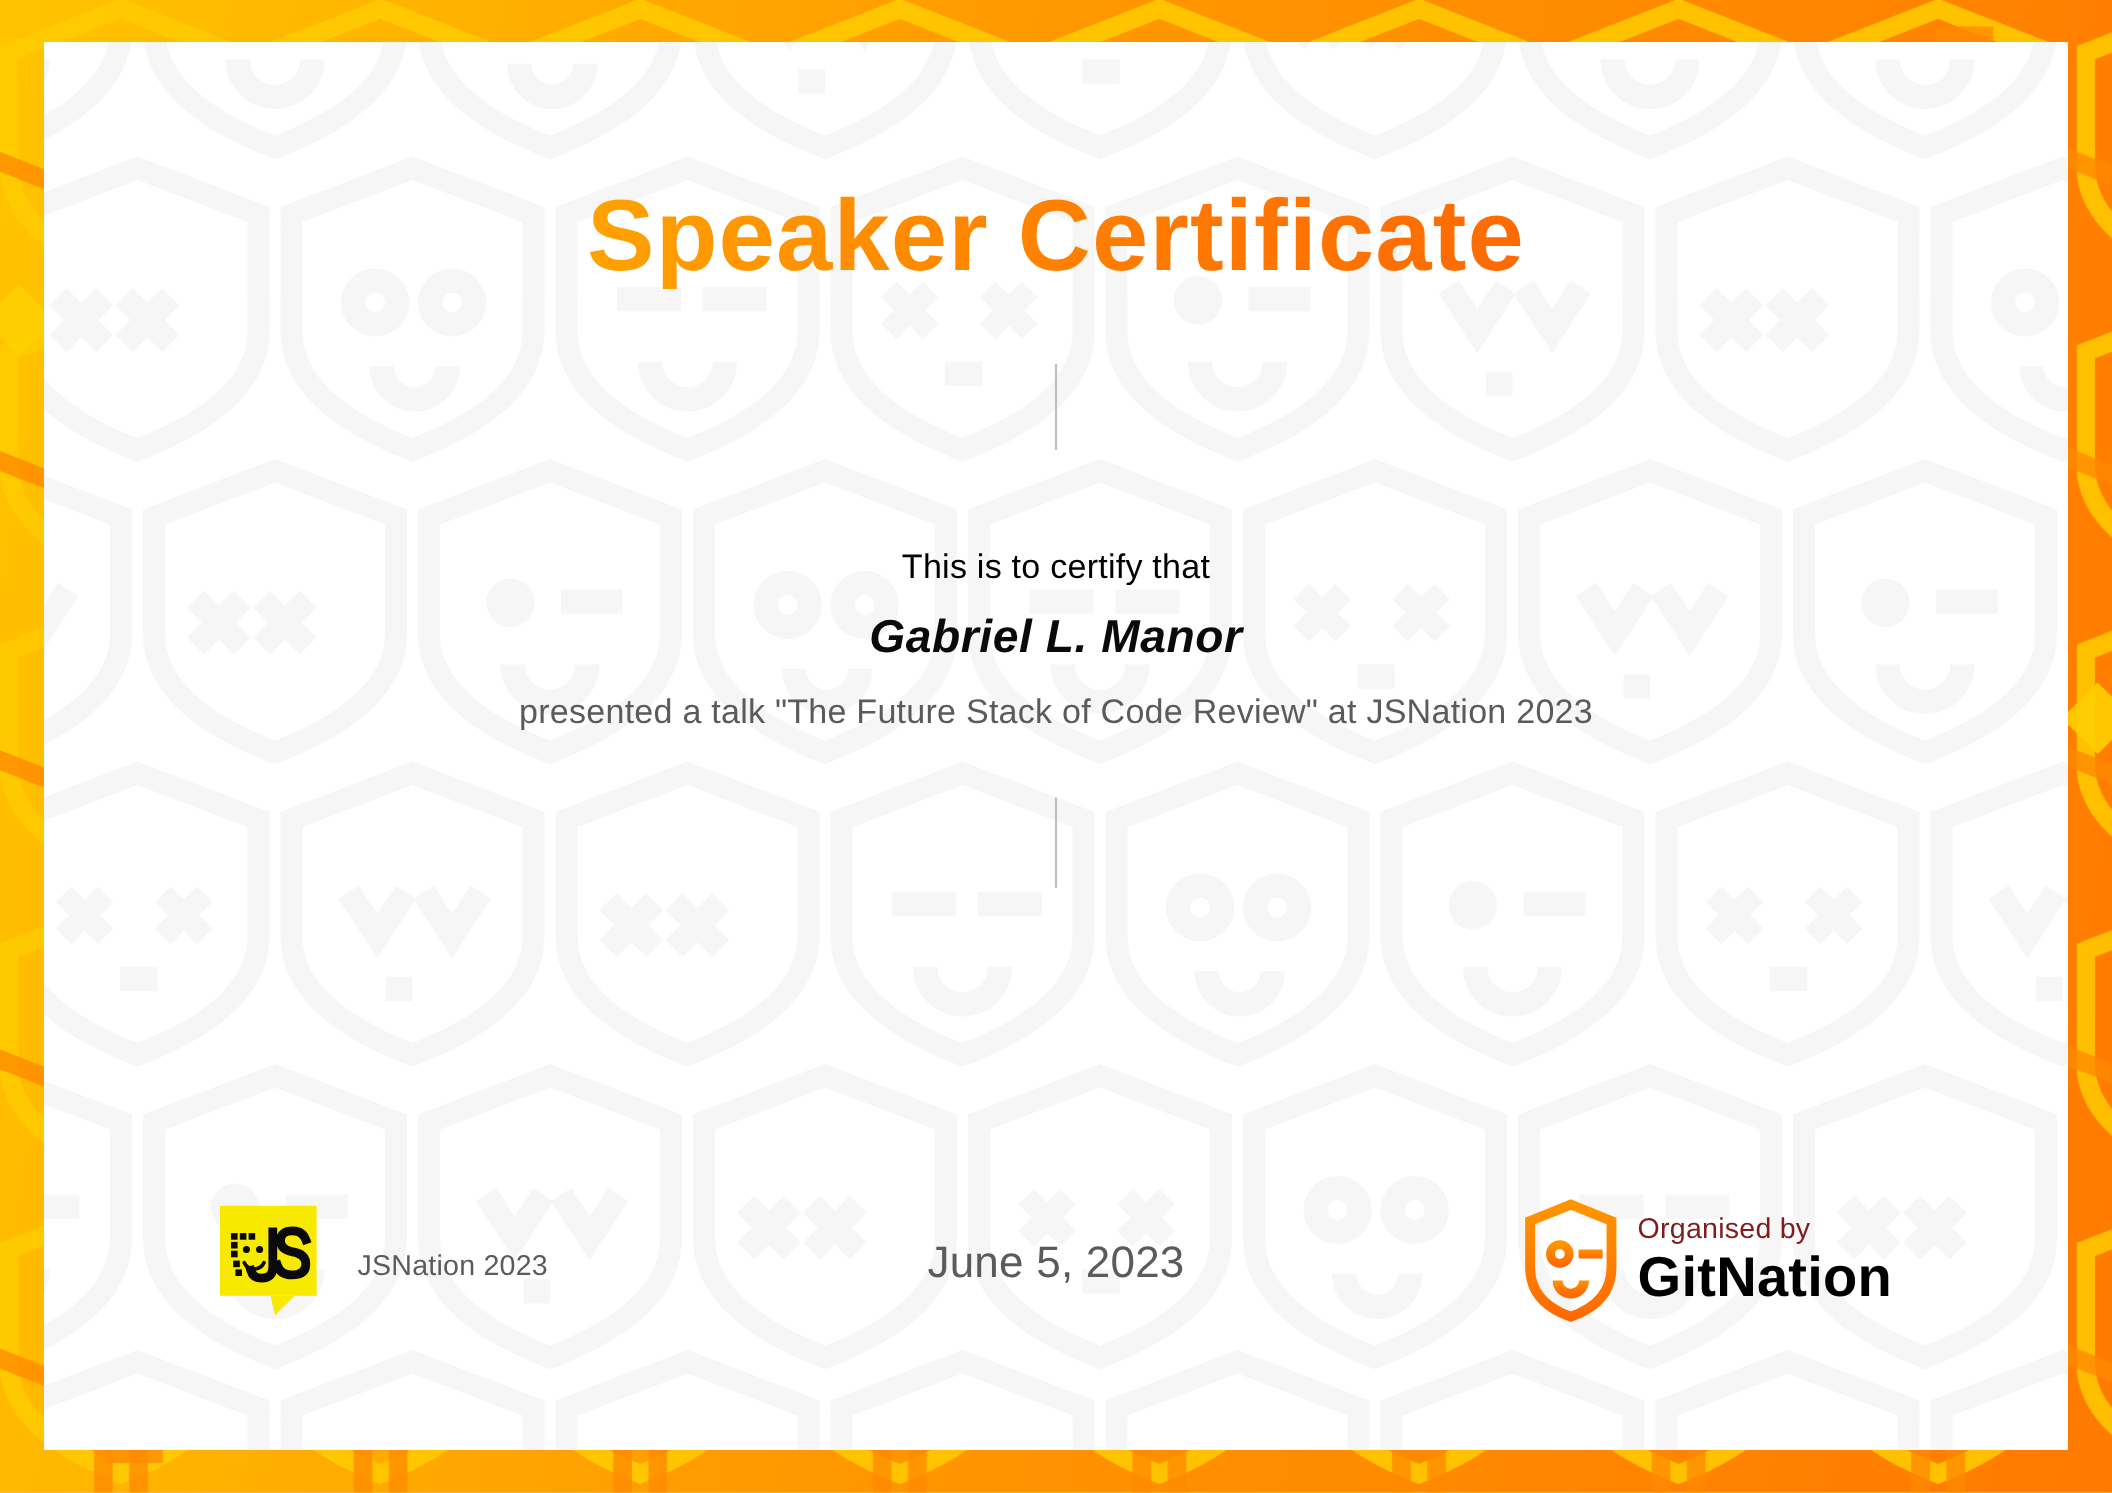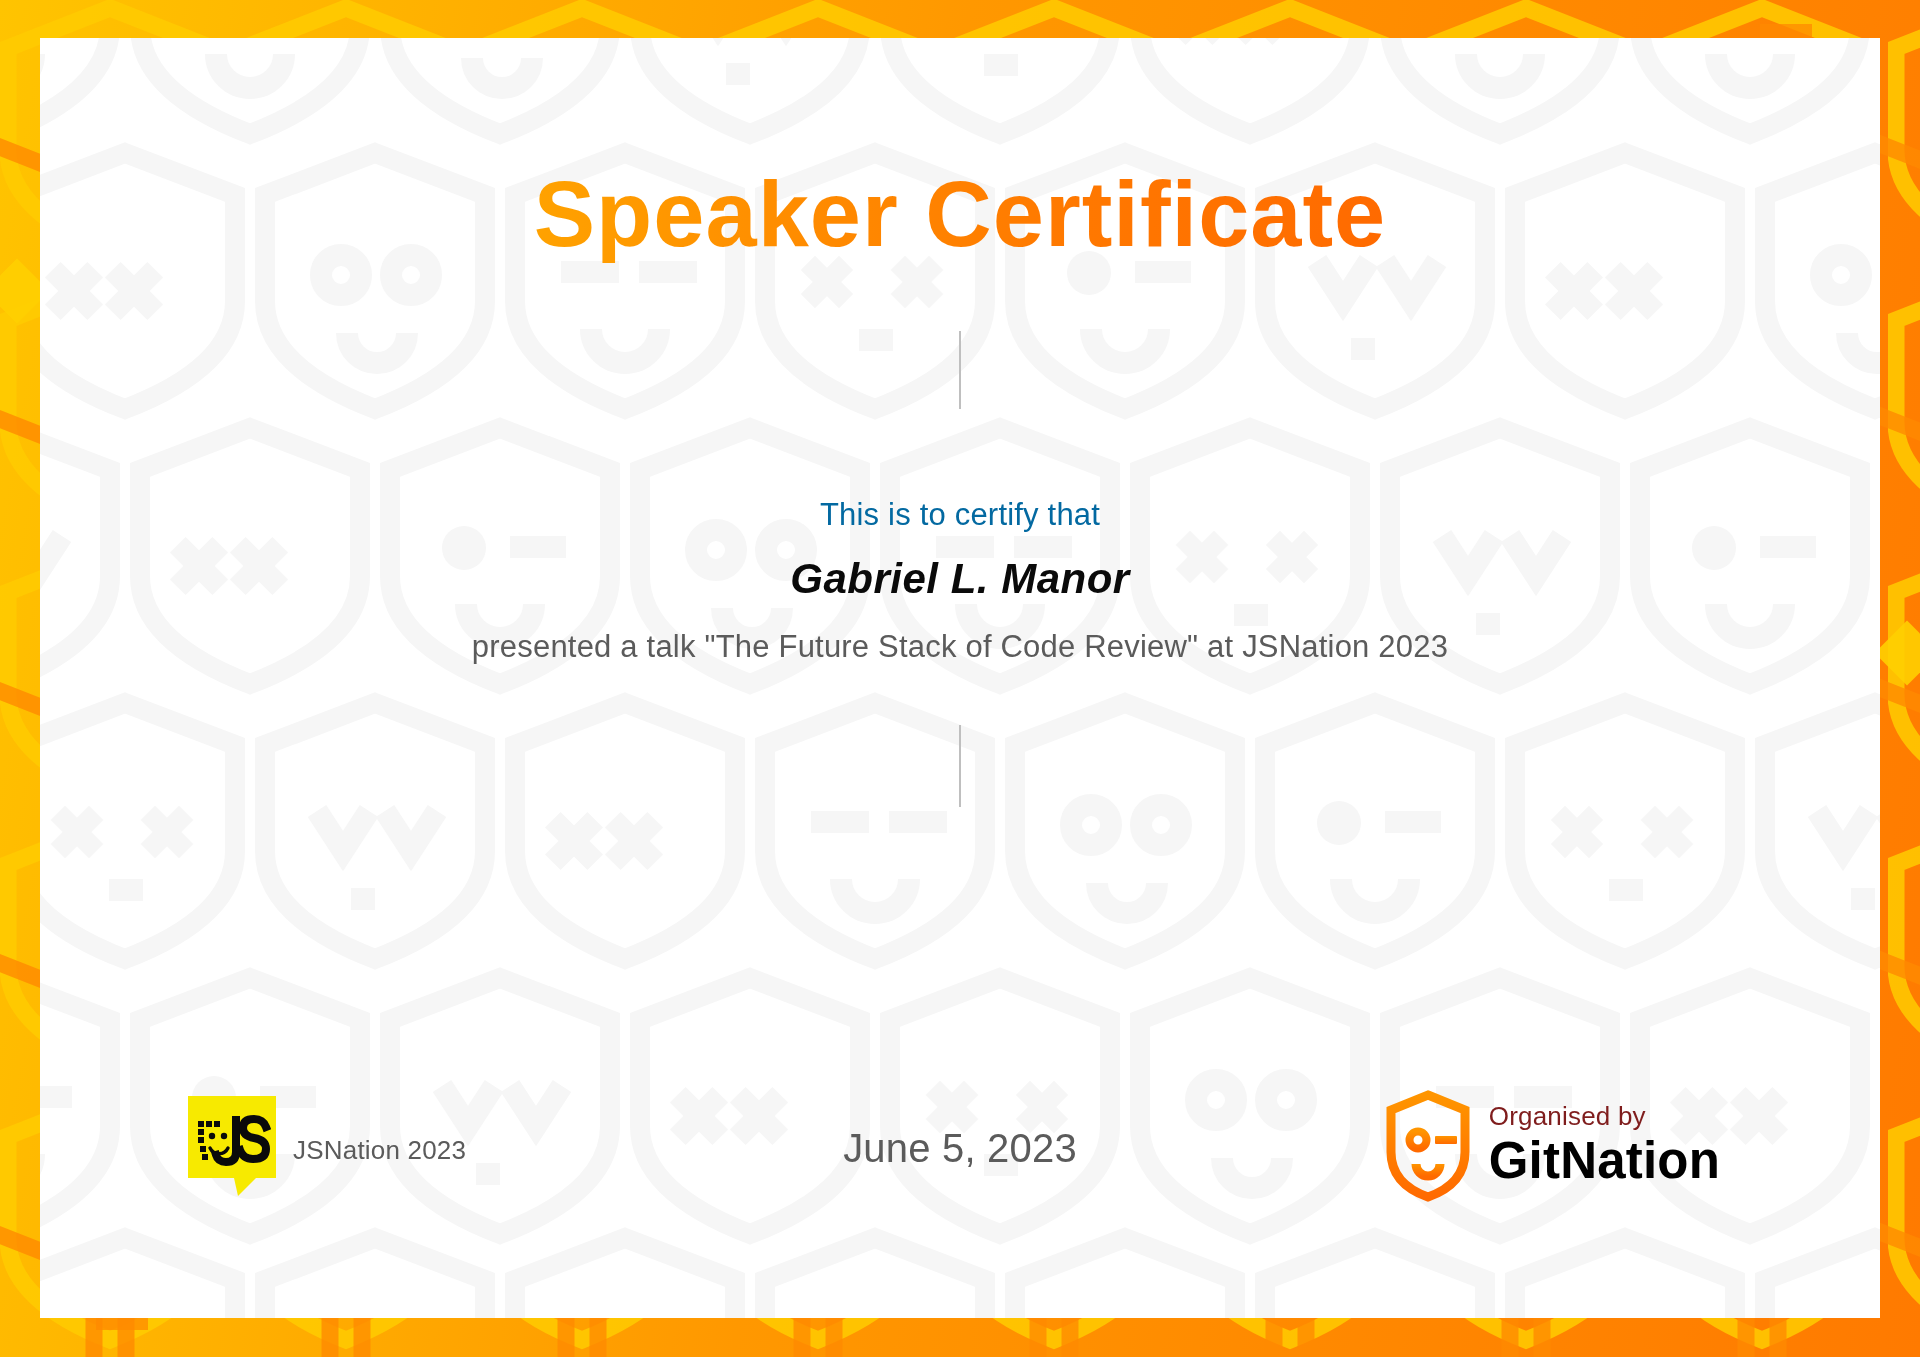--- a/index.html
+++ b/index.html
@@ -65,21 +65,21 @@
     width: 2px;
     background: #BFBFBF;
   }
   #divider-top { height: 78px; margin-top: 68px; }
   #divider-bottom { height: 82px; margin-top: 60px; }
 
   
   #certify-line {
     margin-top: 88px;
     font-size: 31px;
-    color: #0369a1;
+    color: #000000;
     font-weight: 400;
     letter-spacing: 0.2px;
   }
   #recipient-name {
     margin-top: 22px;
     font-size: 42px;
     font-weight: 700;
     color: #0A0A0A;
     letter-spacing: 0.5px;
     font-style: italic;
@@ -97,24 +97,24 @@
   #footer {
     position: absolute;
     left: 0; right: 0;
     bottom: 112px;
     height: 120px;
     display: flex;
     align-items: center;
   }
   #footer-left {
     position: absolute;
-    left: 148px;
+    left: 160px;
     display: flex;
     align-items: center;
-    gap: 17px;
+    gap: 37px;
     text-align: right;
   }
   #js-logo { position: relative; width: 88px; height: 100px; }
   #event-name {
     font-size: 26px;
     color: #5B5B5B;
     letter-spacing: 0.2px;
     padding-top: 8px;
   }
   #footer-center {

